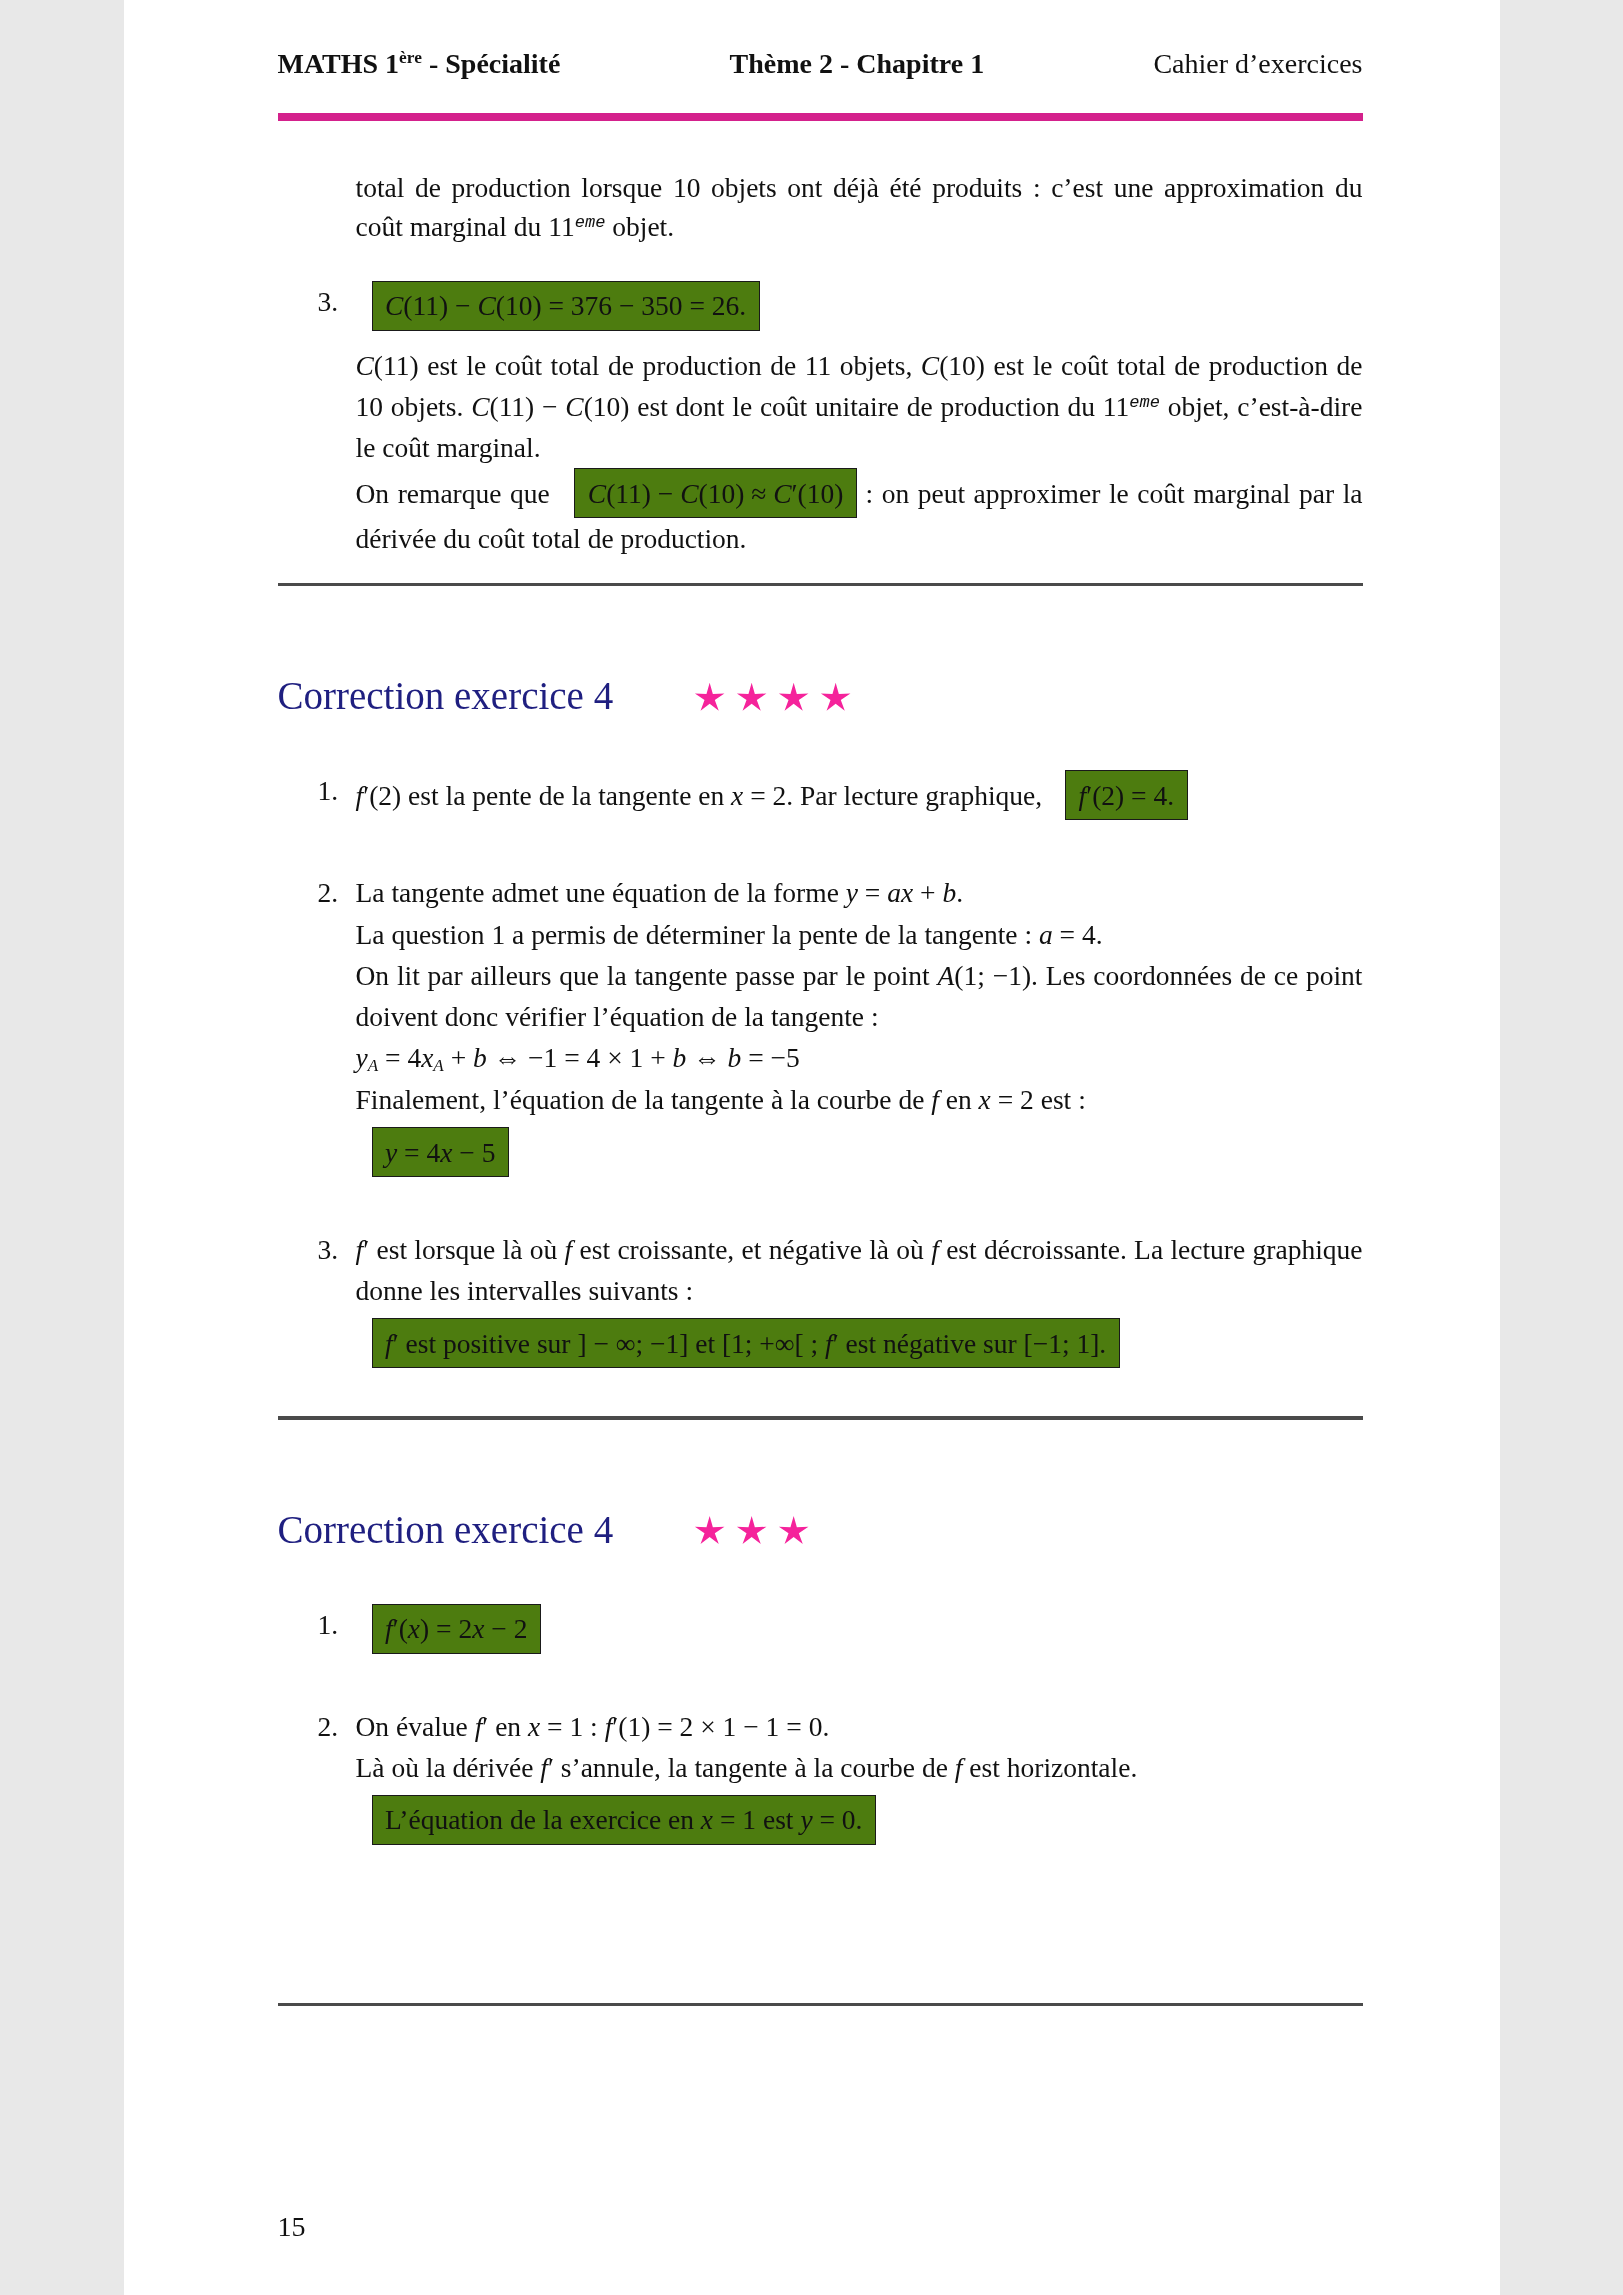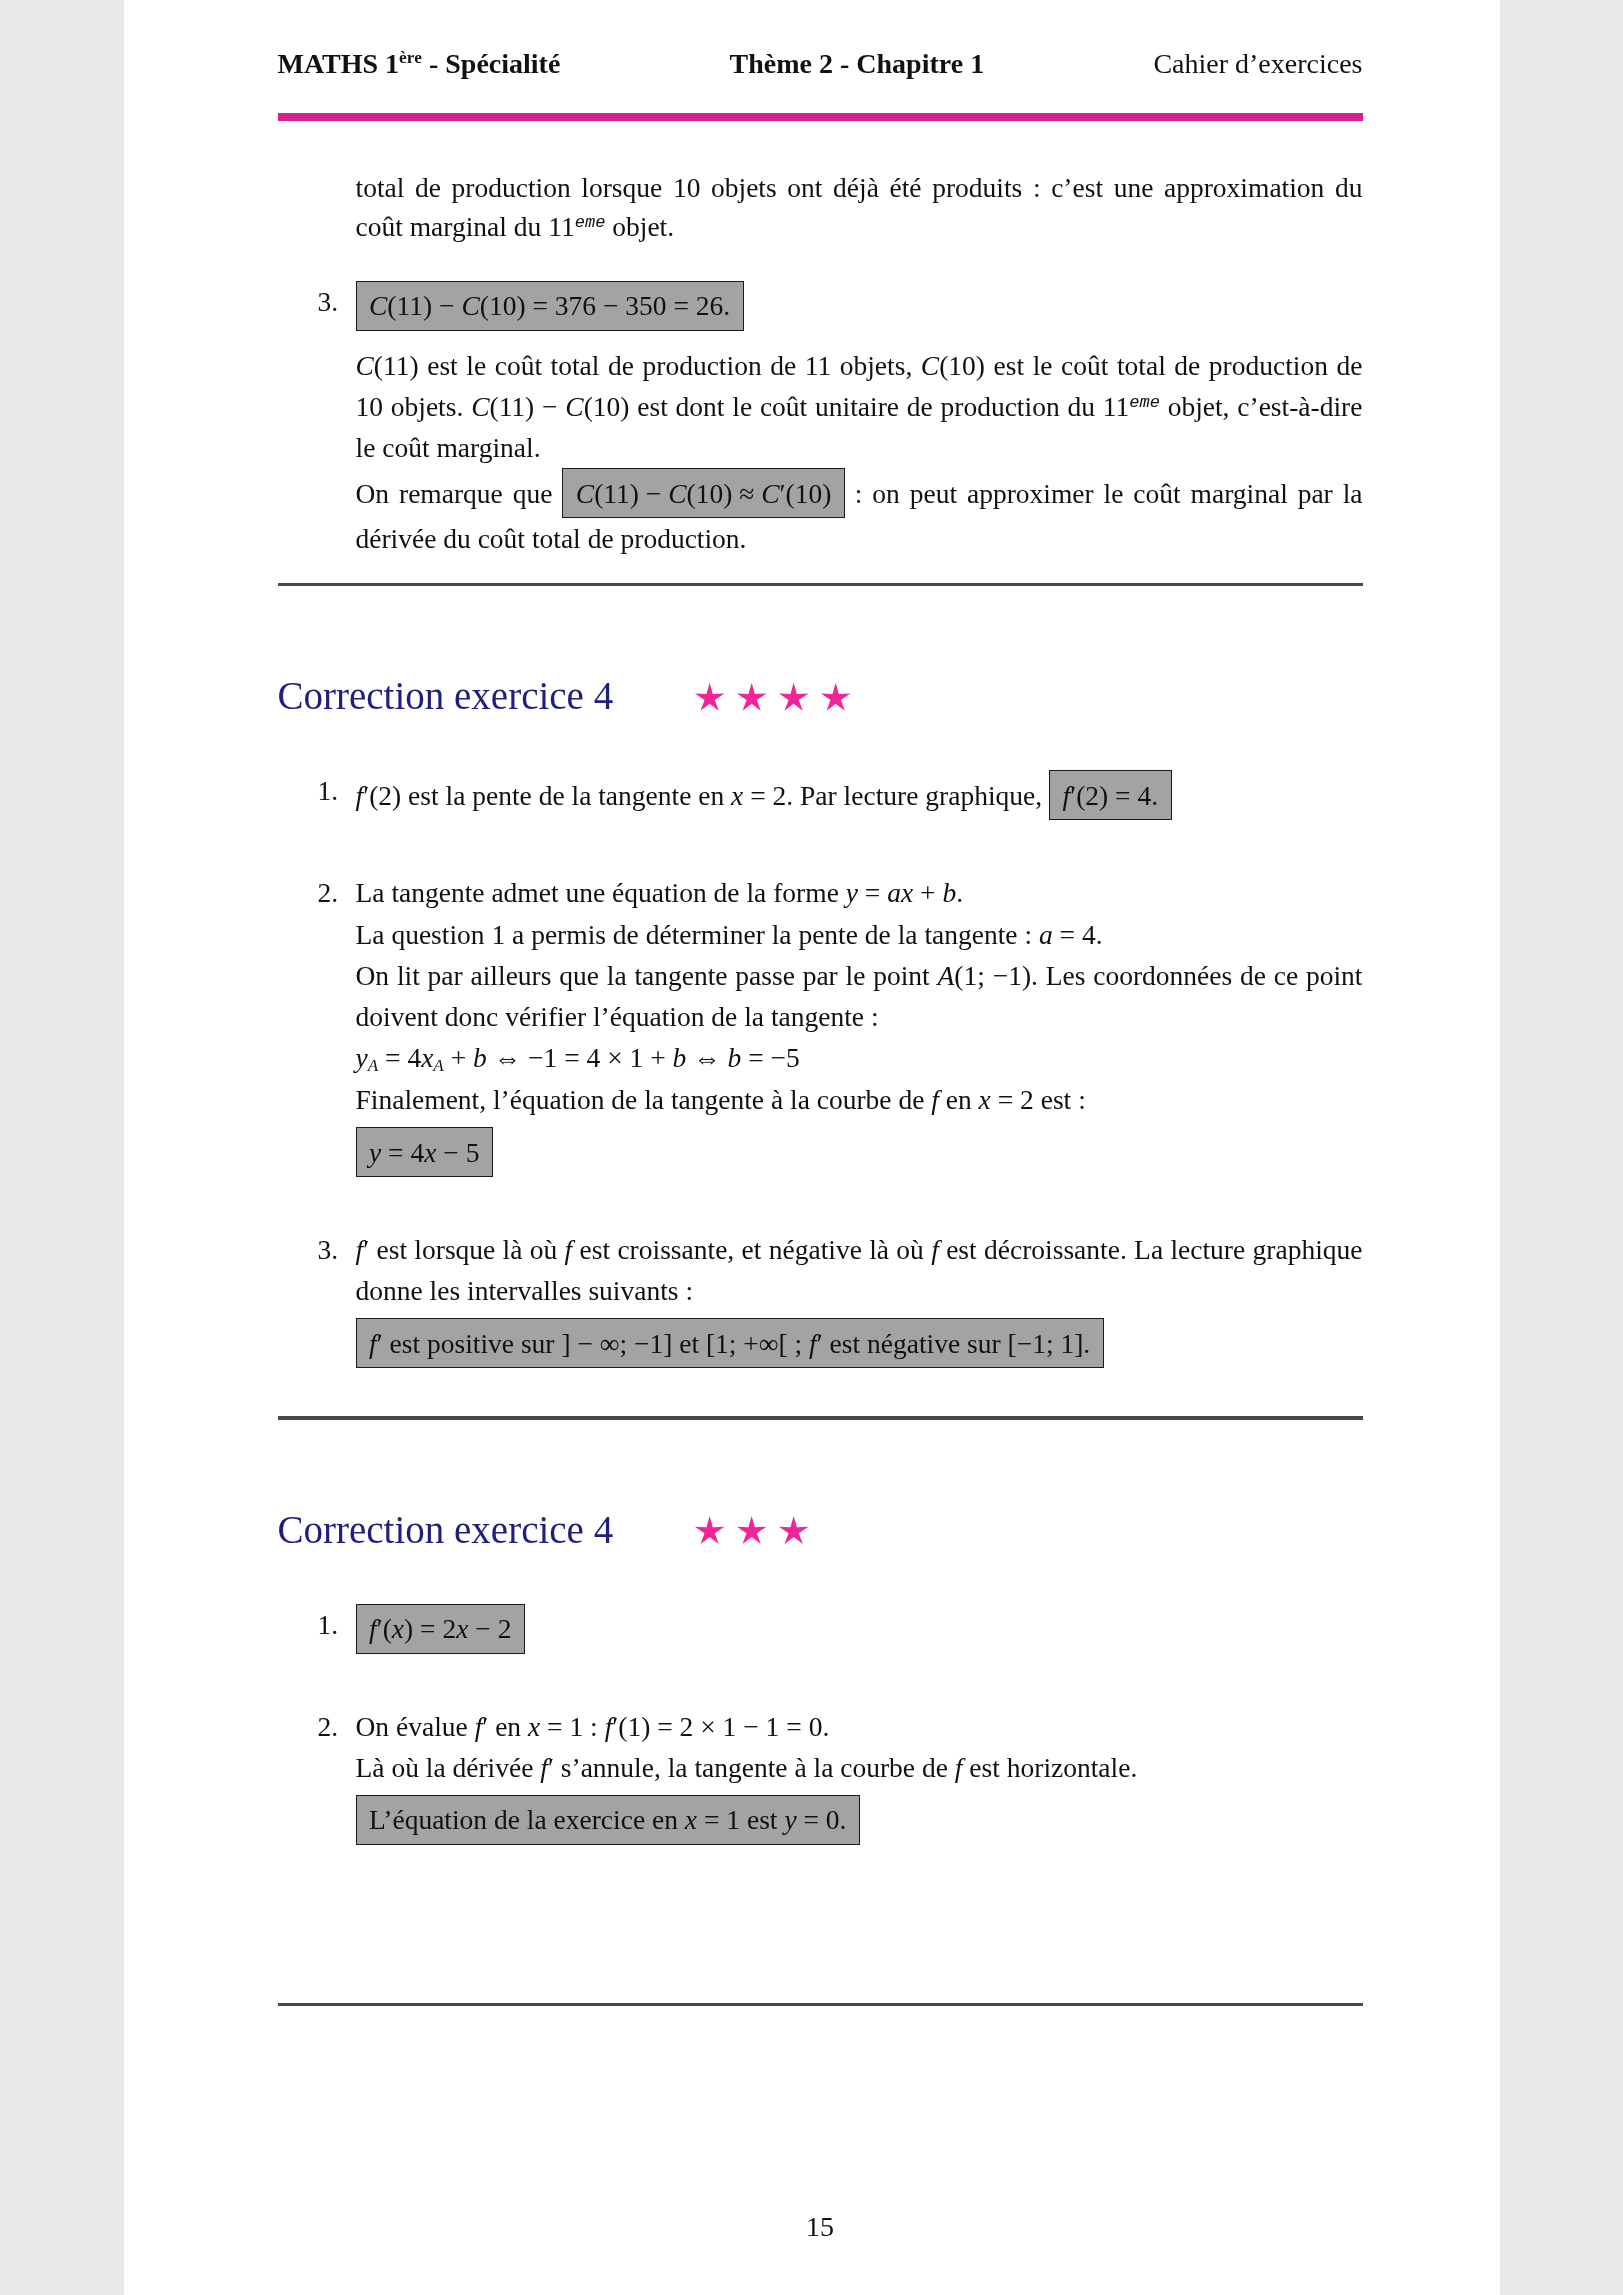--- a/index.html
+++ b/index.html
@@ -32,21 +32,22 @@
     text-align:justify;line-height:1.42;
   }
   .item{display:flex;margin-left:194px;margin-right:137px;}
   .item .num{width:38px;flex:none;line-height:1.5;}
   .item .body{flex:1;text-align:justify;line-height:1.5;}
   .line{line-height:1.5;text-align:justify;}
   
   .mbox{
     display:inline-block;border:1.7px solid #1a1a1a;
     padding:7.5px 12.5px;line-height:1.2;
-    background:#a3a3a3;
+    background:#4d7c0f;
+    margin-left:16px;
   }
   .mbox.block{margin-top:6.7px;}
   
   .seg-i{font-style:italic;}
   .seg-supi{font-style:italic;font-size:0.62em;vertical-align:0.55em;font-family:Liberation Mono, monospace;}
   .seg-supr{font-size:0.62em;vertical-align:0.55em;}
   .seg-subi{font-style:italic;font-size:0.62em;vertical-align:-0.25em;}
   
   .section-title{
     margin:87px 137px 0 154px;
@@ -56,21 +57,21 @@
   .stars{display:inline-flex;gap:11px;margin-left:52px;margin-top:5px;}
   .star{
     width:31px;height:31px;background:var(--star-pink);
     clip-path:polygon(50% 0%, 60.3% 35.9%, 97.6% 34.6%, 66.6% 55.4%, 79.4% 90.5%, 50% 67.5%, 20.6% 90.5%, 33.4% 55.4%, 2.4% 34.6%, 39.7% 35.9%);
   }
   
   .rule-gray{height:3.3px;background:var(--divider-gray);margin-left:154px;margin-right:137px;}
   
   .footer{
     position:absolute;left:154px;right:137px;bottom:52px;
-    text-align:center;font-size:28px;
+    text-align:left;font-size:28px;
   }
   
   .mt-intro{margin-top:47px;}
   .mt-item3{margin-top:35px;}
   .mt-p-after-box{margin-top:14px;}
   .mt-divider1{margin-top:23.4px;}
   .mt-items-start{margin-top:52px;}
   .mt-item-gap{margin-top:52px;}
   .mt-divider2{margin-top:48px;}
   .mt-divider3{margin-top:158px;}

